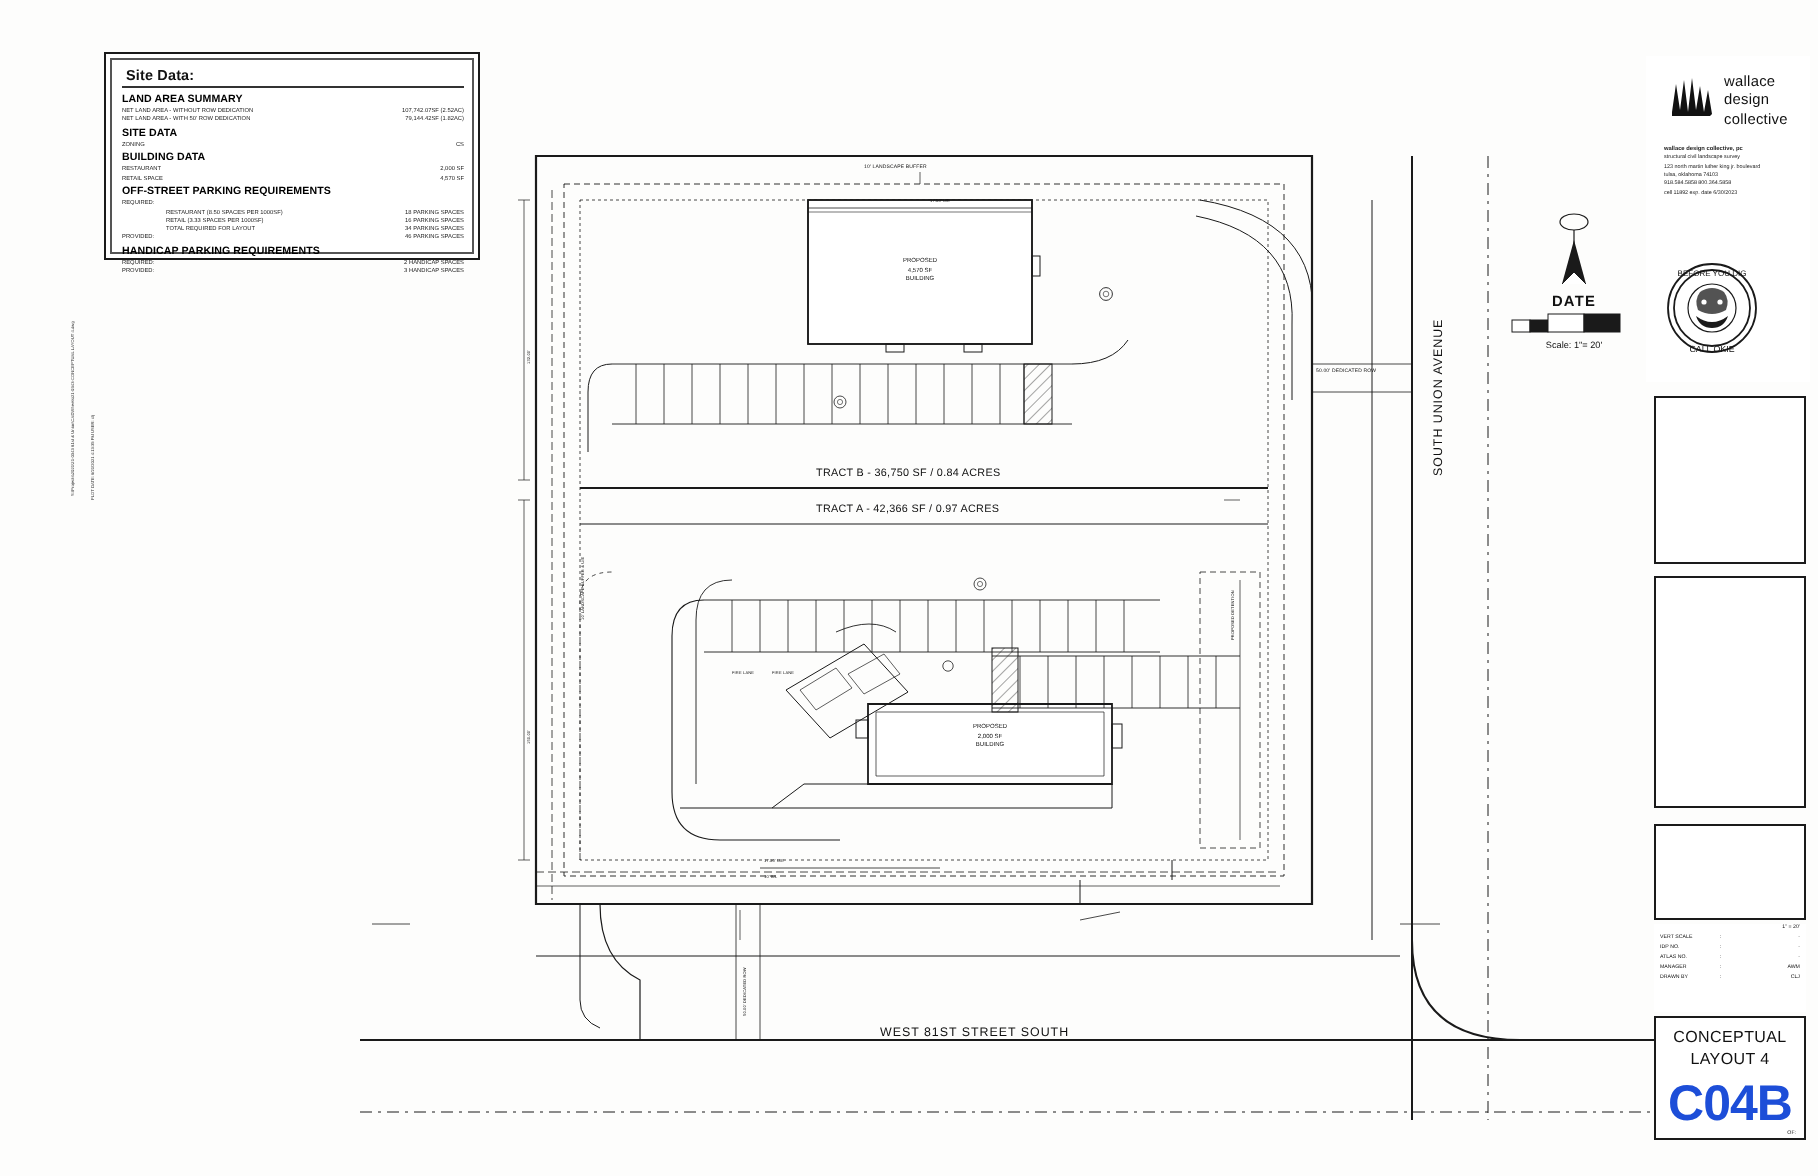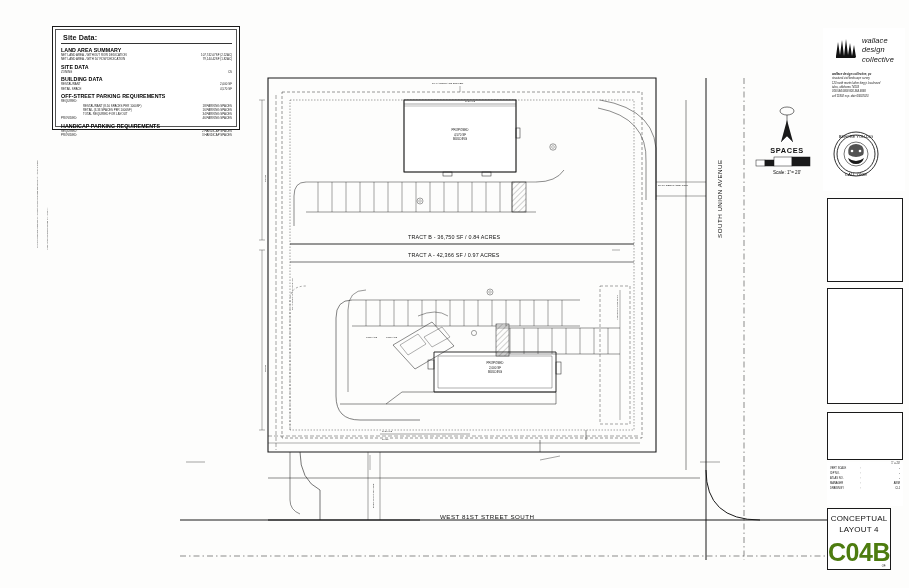--- a/index.html
+++ b/index.html
@@ -47,26 +47,26 @@
   .sd-row .lbl { white-space: nowrap; }
   .sd-row .val { white-space: nowrap; text-align: right; }
   .sd-indent { padding-left: 22px; }
 
   
   .tb-box {
     position: absolute;
     background: #ffffff;
     border: 1px solid #1a1a1a;
   }
-  #tb-logo   { left: 823px; top: 28px;  width: 82px; height: 163px; border:none;font-style:italic; }
+  #tb-logo   { left: 823px; top: 28px;  width: 82px; height: 163px; border:none; }
   #tb-blank1 { left: 827px; top: 198px; width: 76px; height: 84px; }
   #tb-blank2 { left: 827px; top: 288px; width: 76px; height: 116px; }
   #tb-info   { left: 827px; top: 412px; width: 76px; height: 48px; }
   #tb-scale  { left: 827px; top: 462px; width: 76px; height: 44px; border:none;}
-  #tb-sheet  { left: 827px; top: 508px; width: 64px; height: 62px; }
+  #tb-sheet  { left: 827px; top: 508px; width: 76px; height: 62px; }
 
   .logo-mark {
     position: absolute; left: 11px; top: 8px;
     width: 24px; height: 24px;
   }
   .logo-text {
     position: absolute; left: 39px; top: 8px;
     font-size: 7.4px; line-height: 1.28;
     color: #111; letter-spacing: .15px;
   }
@@ -89,21 +89,21 @@
   .tb-line .k { width: 30px; }
   .tb-line .d { width: 10px; }
   .tb-line .v { flex: 1; text-align: right; }
 
   #tb-sheet .sheet-title {
     text-align: center; font-size: 8px; color: #111;
     line-height: 1.35; padding-top: 5px; letter-spacing: .2px;
   }
   #tb-sheet .sheet-no {
     text-align: center; font-size: 25px; font-weight: 700;
-    color: #4d7c0f; line-height: 1; padding-top: 4px;
+    color: #1d4ed8; line-height: 1; padding-top: 4px;
     letter-spacing: -.5px;
   }
   #tb-sheet .sheet-of {
     position: absolute; right: 4px; bottom: 1px;
     font-size: 2.6px; color: #222;
   }
 
   
   #north-block { position: absolute; left: 748px; top: 104px; width: 78px; height: 76px; }
   #north-label {
@@ -449,21 +449,21 @@
 
   <div id="north-block">
     <svg width="78" height="42">
       <g stroke="#1a1a1a" fill="none" stroke-width="0.6">
         <ellipse cx="39" cy="7" rx="7" ry="4"></ellipse>
         <line x1="39" y1="11" x2="39" y2="38"></line>
         <path d="M33,38 L39,16 L45,38" fill="#1a1a1a" stroke="none"></path>
         <path d="M33,38 L39,32 L45,38" fill="#ffffff" stroke="#1a1a1a" stroke-width="0.5"></path>
       </g>
     </svg>
-    <div id="north-label">SPACES</div>
+    <div id="north-label">DATE</div>
     <svg width="78" height="16" style="position:absolute;left:6px;top:52px;">
       <g stroke="#1a1a1a" stroke-width="0.5">
         <rect x="2" y="4" width="9" height="6" fill="#ffffff"></rect>
         <rect x="11" y="4" width="9" height="6" fill="#1a1a1a"></rect>
         <rect x="20" y="1" width="18" height="9" fill="#ffffff"></rect>
         <rect x="38" y="1" width="18" height="9" fill="#1a1a1a"></rect>
       </g>
     </svg>
     <div id="scale-label">Scale: 1"= 20'</div>
   </div>

